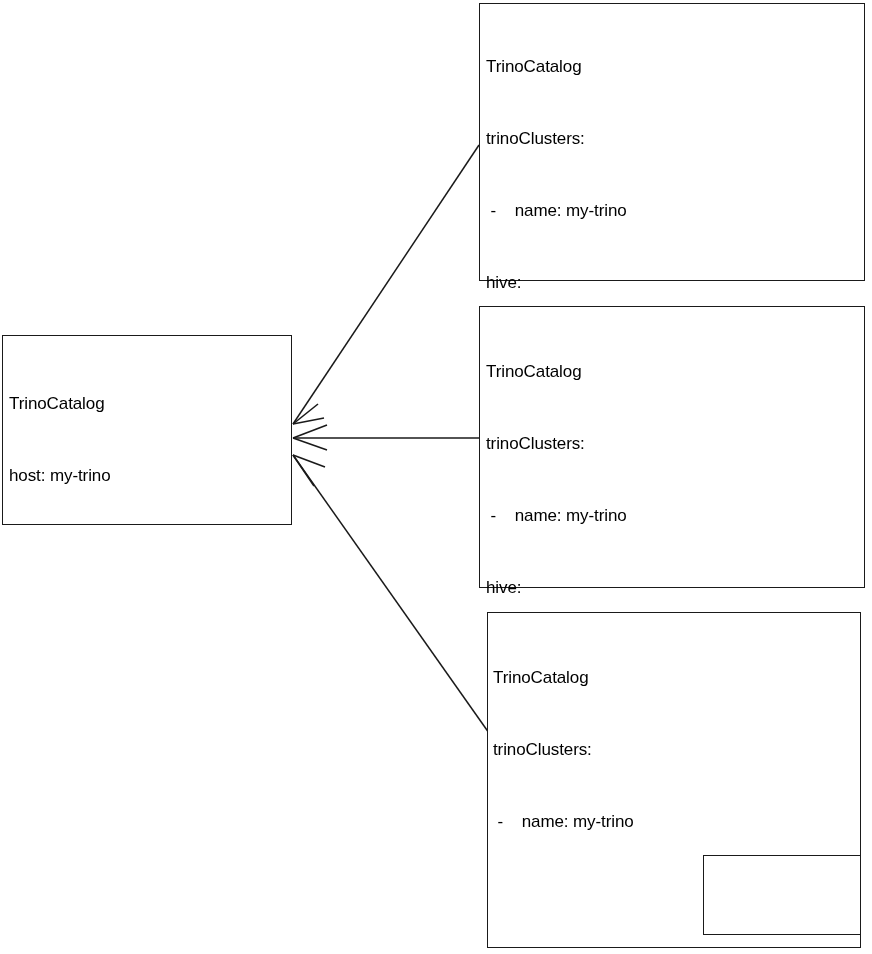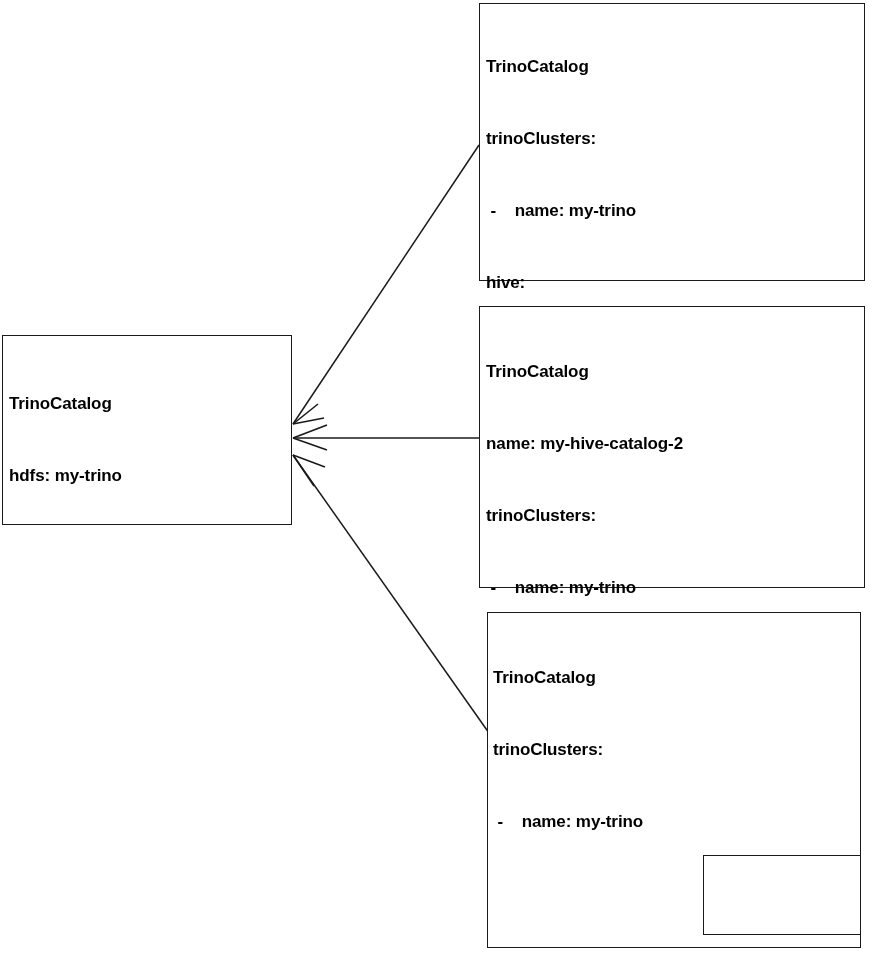--- a/index.html
+++ b/index.html
@@ -26,21 +26,20 @@
     white-space: pre;
     font-family: "Liberation Sans", sans-serif;
     font-size: 17px;
     line-height: 24px;
     color: #000000;
     letter-spacing: -0.1px;
   }
   .yaml-line {
     white-space: pre;
     display: block;
-    font-weight: bold;
   }
   #edges {
     position: absolute;
     left: 0;
     top: 0;
     width: 872px;
     height: 954px;
     pointer-events: none;
   }
   
@@ -84,39 +83,38 @@
     <g>
       <line x1="761" y1="814" x2="786" y2="856" stroke="#1a1a1a" stroke-width="1.5"></line>
       <line x1="786" y1="856" x2="766" y2="836" stroke="#1a1a1a" stroke-width="1.6"></line>
       <line x1="786" y1="856" x2="760" y2="846" stroke="#1a1a1a" stroke-width="1.6"></line>
     </g>
   </svg>
 
   <div class="box" id="cluster-box"></div>
   <div class="yaml" id="cluster-text">
     <span class="yaml-line">TrinoCatalog</span>
-    <span class="yaml-line">hdfs: my-trino</span>
+    <span class="yaml-line">host: my-trino</span>
   </div>
 
   <div class="box" id="catalog-box-1"></div>
   <div class="yaml" id="catalog-text-1">
     <span class="yaml-line">TrinoCatalog</span>
     <span class="yaml-line">trinoClusters:</span>
     <span class="yaml-line"> -    name: my-trino</span>
     <span class="yaml-line">hive:</span>
     <span class="yaml-line">   s3: # S3ConnnectionSpec</span>
     <span class="yaml-line">      inline:</span>
     <span class="yaml-line">         host: minio</span>
     <span class="yaml-line">   metastore: # whatever</span>
   </div>
 
   <div class="box" id="catalog-box-2"></div>
   <div class="yaml" id="catalog-text-2">
     <span class="yaml-line">TrinoCatalog</span>
-    <span class="yaml-line">name: my-hive-catalog-2</span>
     <span class="yaml-line">trinoClusters:</span>
     <span class="yaml-line"> -    name: my-trino</span>
     <span class="yaml-line">hive:</span>
     <span class="yaml-line">   hdfs:</span>
     <span class="yaml-line">      # TBD</span>
     <span class="yaml-line">   metastore: # whatever</span>
   </div>
 
   <div class="box" id="catalog-box-3"></div>
   <div class="yaml" id="catalog-text-3">

